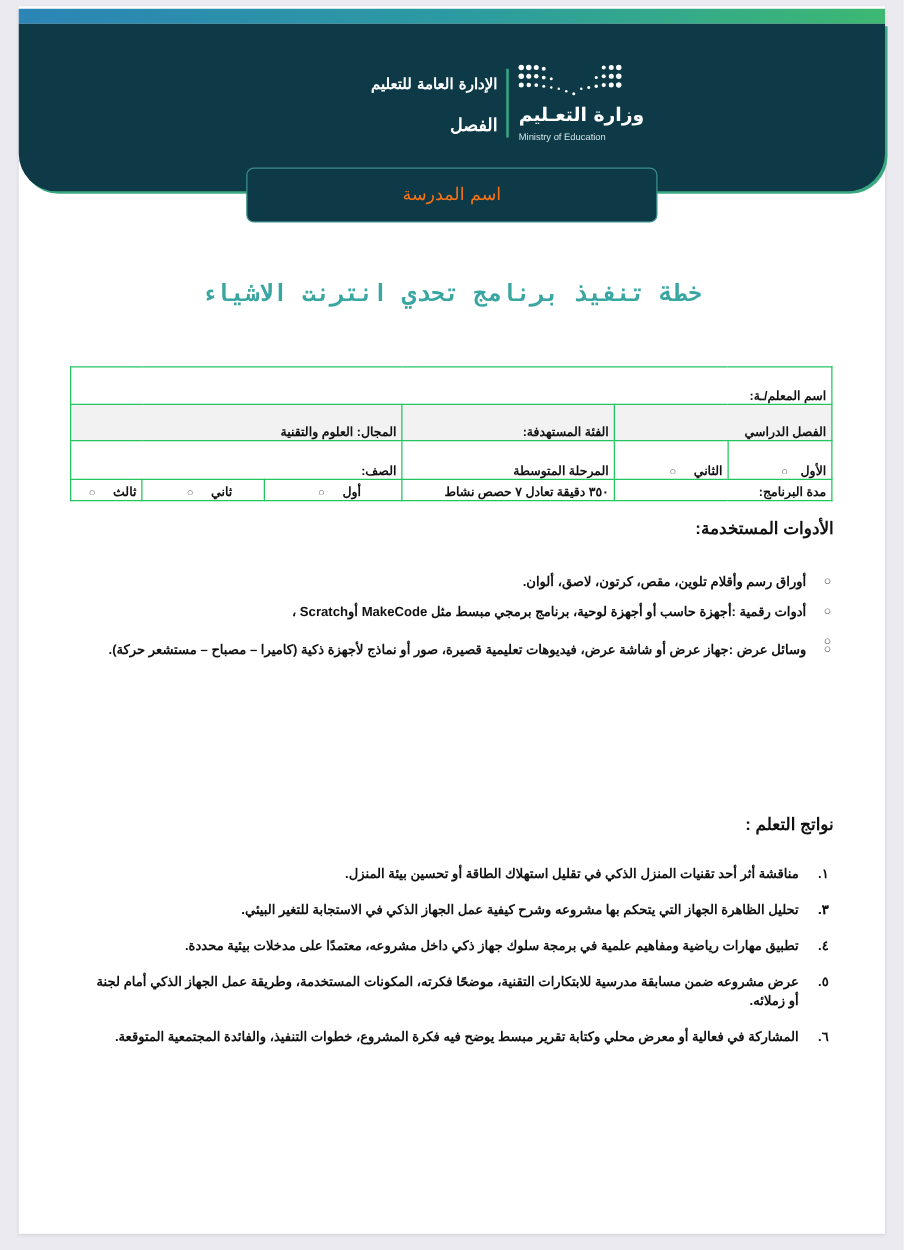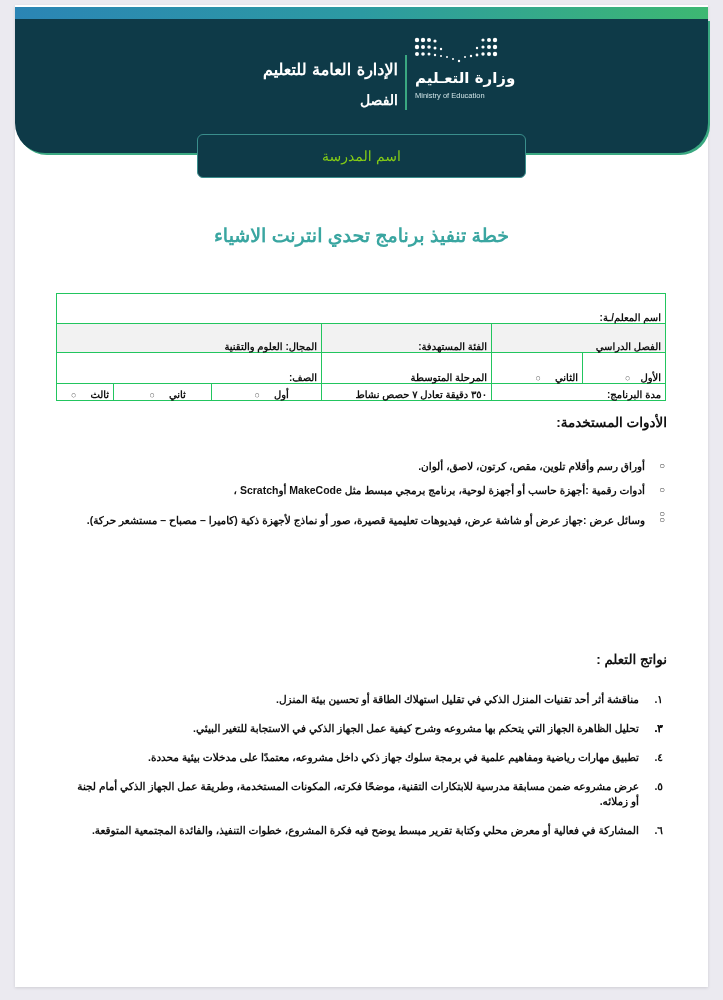--- a/index.html
+++ b/index.html
@@ -14,51 +14,51 @@
   .topbar {
     position:absolute; left:15px; top:7px; width:693px; height:12px;
     background:linear-gradient(to right,#2b85b5 0%,#2c9aa2 50%,#3db872 100%);
   }
   .header {
     position:absolute; left:15px; top:19px; width:693px; height:134px;
     background:#0e3a48; border-radius:0 0 30px 30px;
     box-shadow:2px 2px 0 #3aa881;
   }
   .logo {
-    position:absolute; left:413px; top:36px; width:90px; height:70px;
+    position:absolute; left:413px; top:50px; width:90px; height:70px;
   }
   .logo-divider {
     position:absolute; left:405px; top:55px; width:2px; height:55px; background:#3aa881;
   }
   .dots { position:absolute; left:0; top:0; }
   .logo-ar {
     position:absolute; left:2px; top:33px; color:#fff; font-size:15px; font-weight:bold;
     font-family:"DejaVu Sans", sans-serif; white-space:nowrap;
   }
   .logo-en {
     position:absolute; left:2px; top:55px; color:#cfe3e6; font-size:7.5px;
     font-family:"Liberation Sans", sans-serif; direction:ltr; white-space:nowrap;
   }
   .admin1 {
-    position:absolute; right:325px; top:60px; color:#fff; font-size:16px; font-weight:bold;
+    position:absolute; right:325px; top:60px; color:#fff; font-size:12px; font-weight:bold;
     font-family:"DejaVu Serif", serif; white-space:nowrap;
   }
   .admin2 {
     position:absolute; right:325px; top:92px; color:#fff; font-size:14px; font-weight:bold;
     font-family:"DejaVu Serif", serif; white-space:nowrap;
   }
   .school-box {
     position:absolute; left:197px; top:134px; width:327px; height:42px;
     background:#0e3a48; border:1px solid #3a8e8c; border-radius:6px;
-    color:#84cc16; font-size:14px; text-align:center; line-height:42px;
+    color:#f97316; font-size:14px; text-align:center; line-height:42px;
     font-family:"DejaVu Serif", serif;
   }
   .title {
     position:absolute; left:100px; top:224px; width:523px; text-align:center;
-    color:#3aa6a1; font-size:19px; font-weight:bold; font-family:Liberation Sans, sans-serif;
+    color:#3aa6a1; font-size:19px; font-weight:bold; font-family:Liberation Mono, monospace;
   }
   table.info {
     position:absolute; left:56px; top:293px; width:610px; border-collapse:collapse;
     font-size:10px; font-weight:bold; color:#111; font-family:"Liberation Sans", sans-serif;
   }
   table.info td {
     border:1px solid #22c55e; padding:0 4px; vertical-align:bottom; text-align:right;
   }
   .gray td { background:#f2f2f2; }
   .r1 td { height:29px; }

